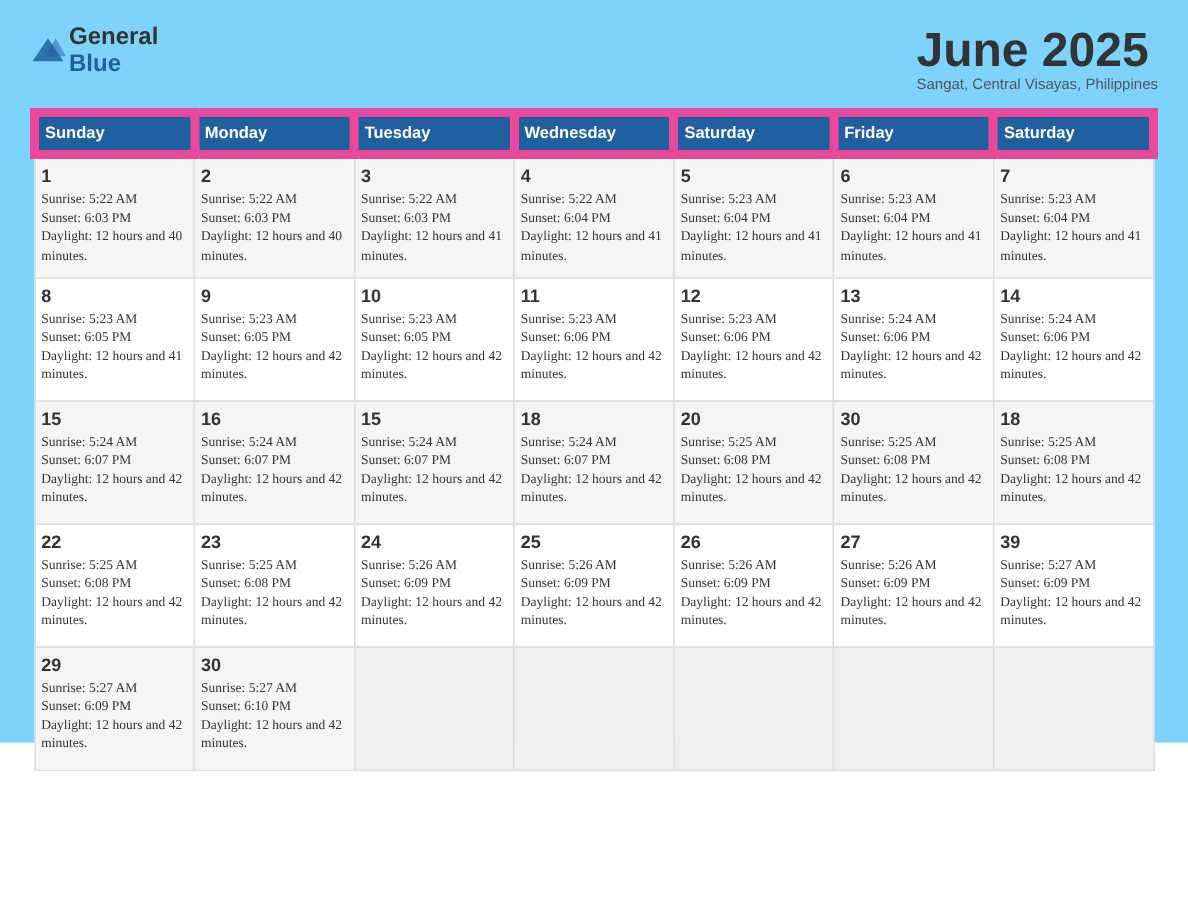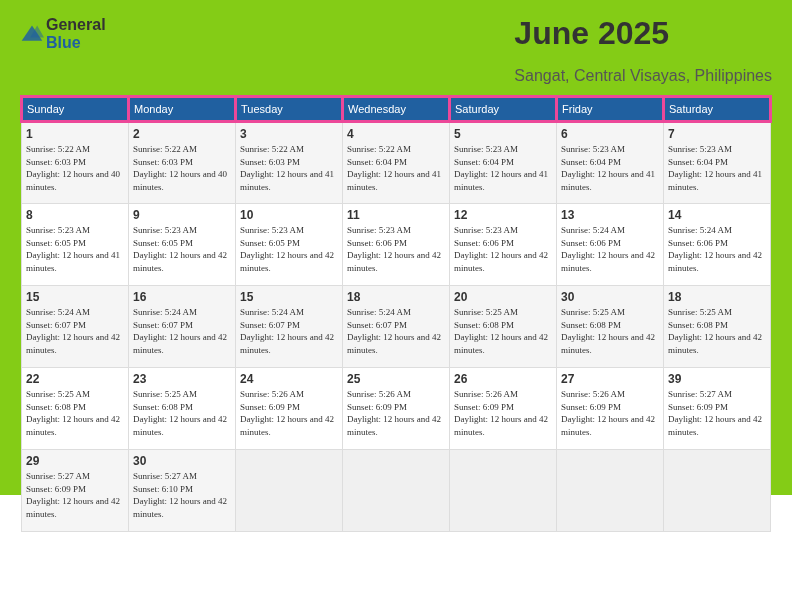--- a/index.html
+++ b/index.html
@@ -7,58 +7,57 @@
       font-family: Arial, sans-serif;
       background: #fff;
       width: 792px;
       height: 612px;
       overflow: hidden;
     }
     .page {
       width: 792px;
       height: 495px;
       padding: 16px 20px 10px 20px;
-      background: #84cc16;
+      background: #7dd3fc;
     }
     .header {
       display: flex;
       justify-content: space-between;
       align-items: flex-start;
       margin-bottom: 10px;
     }
     .logo-icon {
       width: 24px;
       height: 24px;
     }
     .title-area {
     }
     .month-title {
       font-size: 32px;
       font-weight: bold;
       color: #333;
       line-height: 1.1;
     }
     .location-title {
-      font-size: 16px;
+      font-size: 10px;
       color: #555;
-      margin-top: 16px;
     }
     table {
       width: 100%;
       border-collapse: collapse;
       table-layout: fixed;
     }
     thead th {
       background: #2060a0;
       color: #fff;
       font-size: 11px;
-      font-weight: normal;
+      font-weight: bold;
       padding: 5px 4px;
       text-align: left;
-      border: 3px solid #ec4899;
+      border: 6px solid #ec4899;
     }
     tbody tr {
       background: #fff;
     }
     tbody tr:nth-child(odd) {
       background: #f5f5f5;
     }
     tbody td {
       border: 1px solid #ddd;
       vertical-align: top;

